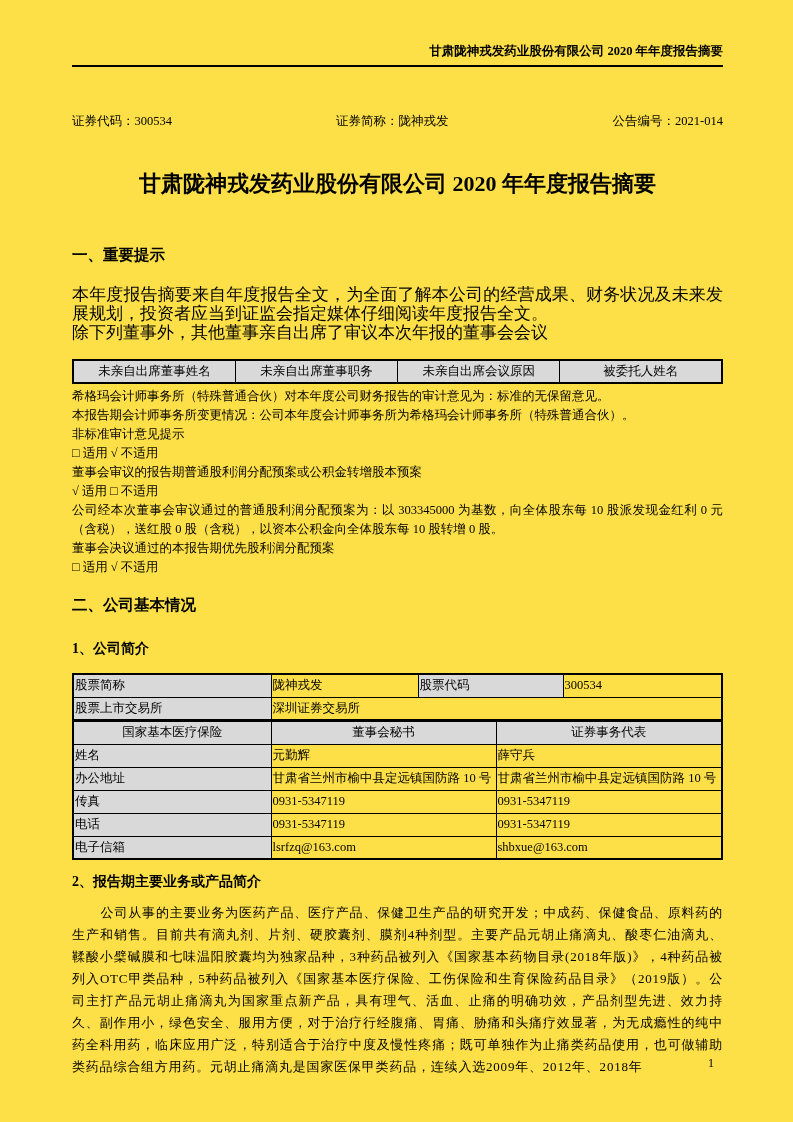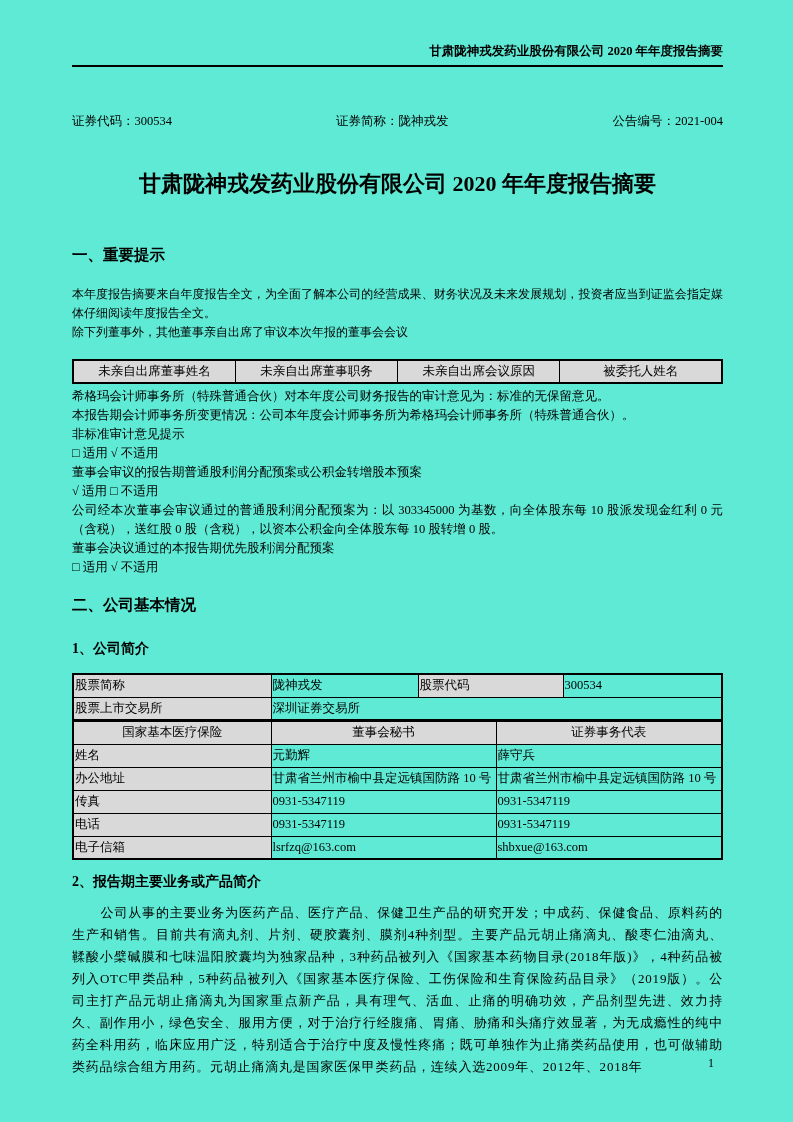--- a/index.html
+++ b/index.html
@@ -2,21 +2,21 @@
 <html><head>
 <meta charset="utf-8">
 <style>
   * { margin:0; padding:0; box-sizing:border-box; }
   html,body { background:#ffffff; }
   body {
     width:793px; height:1122px;
     font-family:"Liberation Serif","DejaVu Serif",serif;
     color:#000;
   }
-  .page { position:relative; width:793px; height:1122px; background:#5eead4; overflow:hidden; }
+  .page { position:relative; width:793px; height:1122px; background:#fde047; overflow:hidden; }
   .content { padding:44px 70px 0 72px; }
 
   .running-head {
     text-align:right; font-size:12.5px; line-height:15px;
     padding-bottom:6px; border-bottom:2px solid #000;
     font-weight:bold;
   }
 
   .info-bar {
     display:flex; justify-content:space-between;
@@ -25,21 +25,21 @@
 
   .doc-title {
     text-align:center; font-size:22px; font-weight:bold;
     margin-top:40px; line-height:30px;
   }
 
   .sec-heading { font-size:15.5px; font-weight:bold; line-height:19px; }
   .sec-heading.first { margin-top:46px; }
   .sec-heading.second { margin-top:18px; }
 
-  .body-p { font-size:12px; line-height:19px; text-align:justify; }
+  .body-p { font-size:17px; line-height:19px; text-align:justify; }
   .first-p { margin-top:21px; }
 
   .absent-table {
     width:100%; border-collapse:collapse; table-layout:fixed;
     margin-top:17px; margin-bottom:3px; border:2px solid #000;
   }
   .absent-table td {
     border:1px solid #000; background:#d9d9d9;
     text-align:center; font-size:12.5px; height:23px;
   }
@@ -76,21 +76,21 @@
 <div class="page">
   <div class="content">
 
     <div class="running-head">
       <span>甘肃陇神戎发药业股份有限公司 2020 年年度报告摘要</span>
     </div>
 
     <div class="info-bar">
       <span>证券代码：300534</span>
       <span>证券简称：陇神戎发</span>
-      <span>公告编号：2021-004</span>
+      <span>公告编号：2021-014</span>
     </div>
 
     <h1 class="doc-title">甘肃陇神戎发药业股份有限公司 2020 年年度报告摘要</h1>
 
     <h2 class="sec-heading first">一、重要提示</h2>
 
     <p class="body-p first-p">本年度报告摘要来自年度报告全文，为全面了解本公司的经营成果、财务状况及未来发展规划，投资者应当到证监会指定媒体仔细阅读年度报告全文。</p>
     <p class="body-p">除下列董事外，其他董事亲自出席了审议本次年报的董事会会议</p>
 
     <table class="absent-table">

